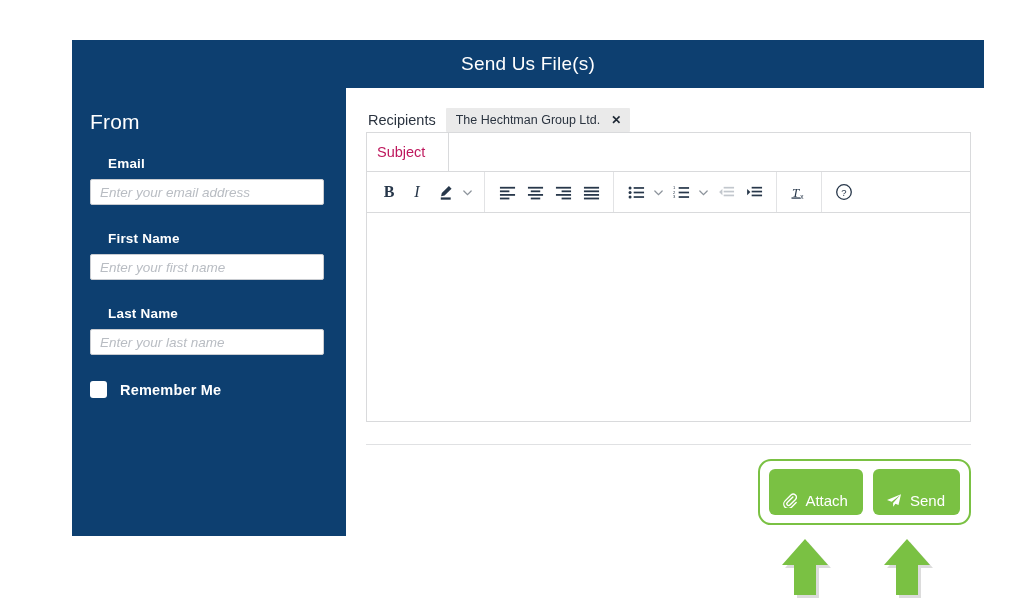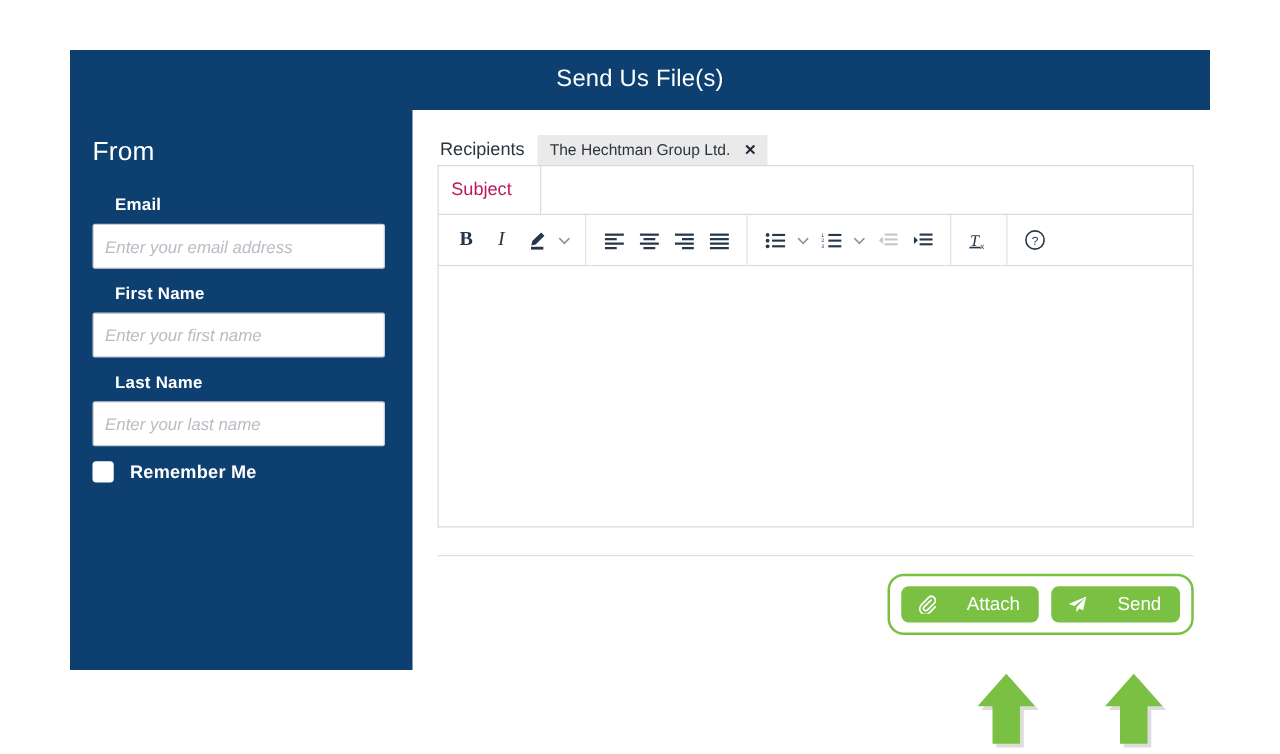--- a/index.html
+++ b/index.html
@@ -13,21 +13,21 @@
     height: 603px;
     position: relative;
     font-family: "Liberation Sans", sans-serif;
     overflow: hidden;
     color: #1d2733;
   }
 
   
   #app {
     position: absolute;
-    left: 56px;
+    left: 72px;
     top: 40px;
     width: 912px;
   }
 
   
   .titlebar {
     height: 48px;
     background: #0d3f70;
     color: #ffffff;
     display: flex;
@@ -61,31 +61,31 @@
   }
   .field-label {
     font-size: 13.5px;
     font-weight: bold;
     margin: 0 0 8px 18px;
     letter-spacing: .2px;
   }
   .text-input {
     display: block;
     width: 234px;
-    height: 36px;
+    height: 26px;
     box-sizing: border-box;
     border: 1px solid #c9ccd1;
     border-radius: 2px;
     background: #ffffff;
     padding: 0 9px;
     font-family: "Liberation Sans", sans-serif;
     font-size: 13.5px;
     color: #222;
     outline: none;
-    margin-bottom: 12px;
+    margin-bottom: 26px;
   }
   .text-input::placeholder {
     color: #b9bdc3;
     font-style: italic;
     font-size: 13.5px;
   }
   .remember-row {
     display: flex;
     align-items: center;
     gap: 13px;
@@ -252,24 +252,24 @@
     gap: 10px;
     background: #ffffff;
   }
   .btn-green {
     background: #7ac143;
     border: none;
     border-radius: 6px;
     color: #ffffff;
     font-family: "Liberation Sans", sans-serif;
     font-size: 15px;
-    padding: 7px 15px 7px 13px;
+    padding: 24px 15px 7px 13px;
     display: inline-flex;
     align-items: center;
-    gap: 24px;
+    gap: 8px;
     cursor: pointer;
     line-height: 1;
   }
   .btn-green svg { display: block; }
 
   
   .arrow {
     position: absolute;
     width: 52px;
     height: 62px;

